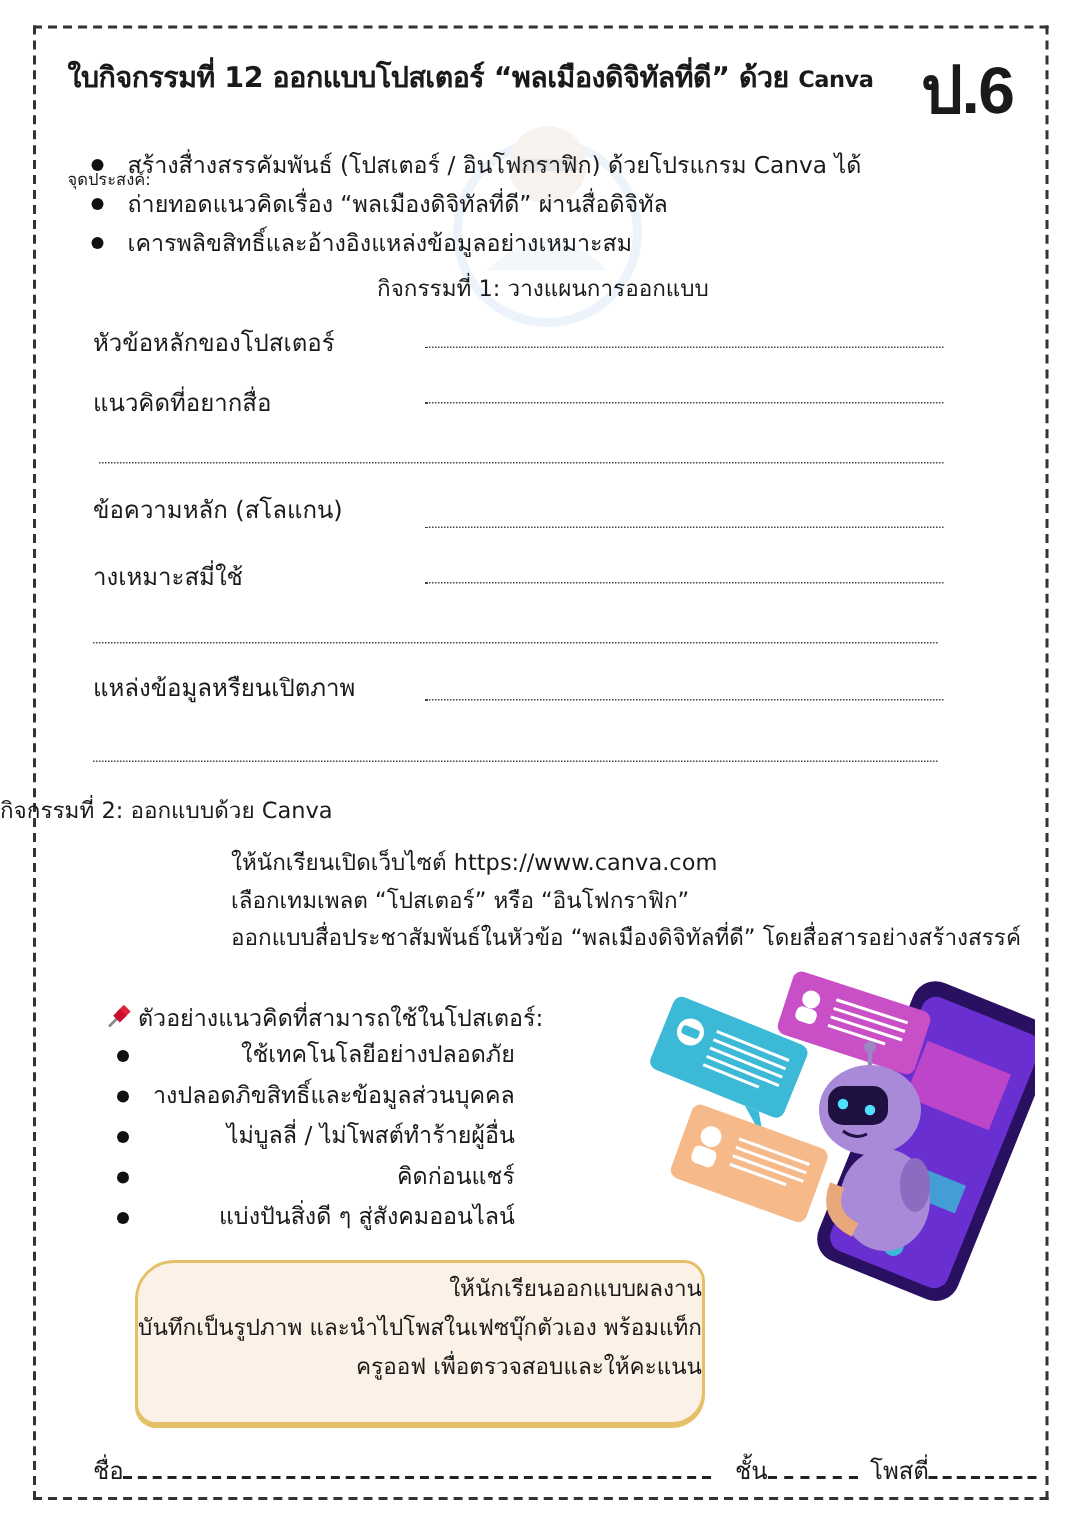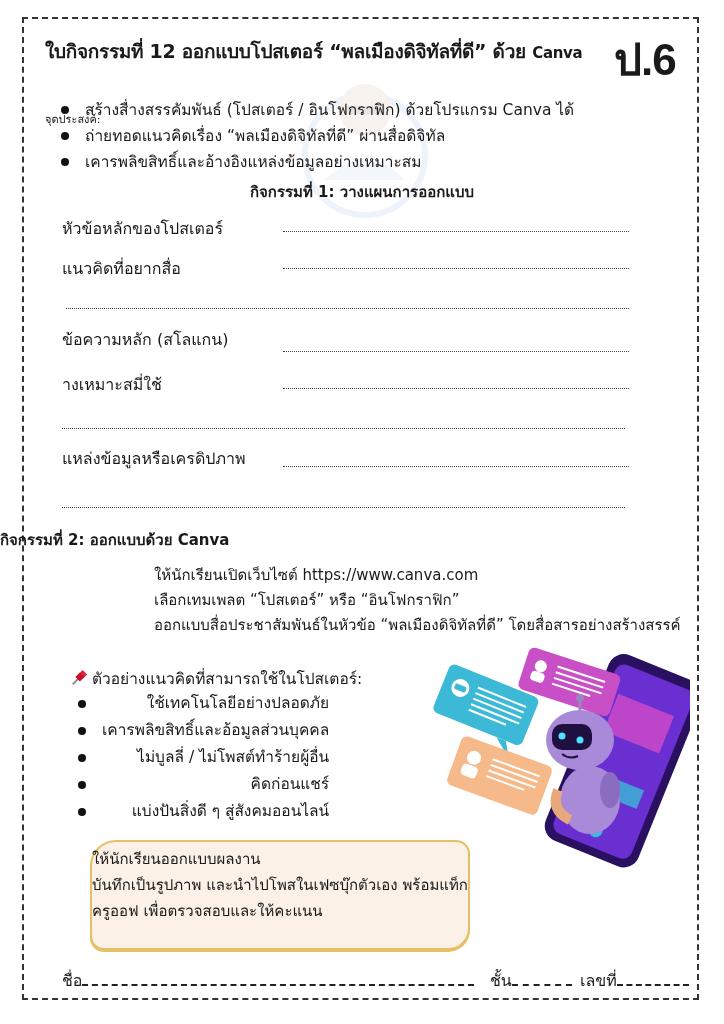--- a/index.html
+++ b/index.html
@@ -11,33 +11,33 @@
   .title { left: 45px; top: 36px; font-size: 19px; font-weight: bold; letter-spacing: -0.3px; }
   .title .canva { font-size: 15px; }
   .grade { left: 614px; top: 24px; font-size: 44px; font-weight: bold; font-family: "Liberation Sans", sans-serif; letter-spacing: -1px; }
   .obj-head { left: 45px; top: 70px; font-size: 11px; margin-top: 40px; }
   ul.bullets { position: absolute; margin: 0; padding: 0; list-style: none; }
   ul.bullets li { position: relative; padding-left: 40px; font-size: 15.5px; white-space: nowrap; }
   ul.bullets li::before { content: ""; position: absolute; left: 16px; top: 50%; width: 8px; height: 8px;
                           margin-top: -4px; background: #111; border-radius: 50%; }
   .obj-list { left: 45px; top: 97px; }
   .obj-list li { height: 26px; line-height: 26px; }
-  .sec-head { font-size: 15px; font-weight: bold; }
+  .sec-head { font-size: 15px; font-weight: normal; }
   .sec1 { left: 0; width: 724px; top: 180px; text-align: center; }
   .sec2 { left: 0; width: 579px; top: 528px; }
   .field-label { left: 62px; font-size: 16px; }
   .dots { position: absolute; border-bottom: 1.5px dotted #444; height: 0; }
   .inst { left: 108px; font-size: 15px; margin-left: 46px; }
   .ex-head { left: 70px; top: 666px; font-size: 15.5px; }
   .pin { display: inline-block; width: 18px; height: 18px; vertical-align: -3px; margin-right: 4px; }
   .ex-list { left: 62px; top: 690px; }
   .ex-list li { height: 27px; line-height: 27px; text-align: right; }
   .callout { position: absolute; left: 90px; top: 840px; width: 380px; height: 110px;
              background: #fbf1e6; border: 2px solid #e6c067; border-radius: 26px 14px 22px 14px;
-             box-shadow: 0 2px 0 #e6c067; box-sizing: border-box; text-align: left; }
+             box-shadow: 0 2px 0 #e6c067; box-sizing: border-box; text-align: right; }
   .callout div { font-size: 15px; line-height: 26px; }
   .callout .c1 { margin-top: 4px; }
   .footer { top: 968px; font-size: 16px; }
   .uline { display: inline-block; border-bottom: 2px dashed #222; height: 12px; vertical-align: baseline; }
   .watermark { position: absolute; left: 285px; top: 60px; width: 160px; height: 160px; opacity: 0.12; }
   .illus { position: absolute; left: 430px; top: 640px; width: 260px; height: 240px; }
 </style>
 </head>
 <body>
 
@@ -72,39 +72,39 @@
 <div class="dots" style="left:283px;top:268px;width:346px"></div>
 <div class="dots" style="left:66px;top:308px;width:563px"></div>
 
 <div class="abs field-label" style="top:327px">ข้อความหลัก (สโลแกน)</div>
 <div class="dots" style="left:283px;top:351px;width:346px"></div>
 
 <div class="abs field-label" style="top:372px">างเหมาะสมี่ใช้</div>
 <div class="dots" style="left:283px;top:388px;width:346px"></div>
 <div class="dots" style="left:62px;top:428px;width:563px"></div>
 
-<div class="abs field-label" style="top:446px">แหล่งข้อมูลหรือเครดิปภาพ</div>
+<div class="abs field-label" style="top:446px">แหล่งข้อมูลหรืยนเปิตภาพ</div>
 <div class="dots" style="left:283px;top:466px;width:346px"></div>
 <div class="dots" style="left:62px;top:507px;width:563px"></div>
 
 <div class="abs sec-head sec2">กิจกรรมที่ 2: ออกแบบด้วย Canva</div>
 <div class="abs inst" style="top:563px">ให้นักเรียนเปิดเว็บไซต์ https://www.canva.com</div>
 <div class="abs inst" style="top:588px">เลือกเทมเพลต “โปสเตอร์” หรือ “อินโฟกราฟิก”</div>
 <div class="abs inst" style="top:613px">ออกแบบสื่อประชาสัมพันธ์ในหัวข้อ “พลเมืองดิจิทัลที่ดี” โดยสื่อสารอย่างสร้างสรรค์</div>
 
 <div class="abs ex-head">
   <svg class="pin" viewBox="0 0 20 20">
     <line x1="3" y1="17" x2="9" y2="11" stroke="#888" stroke-width="2"></line>
     <path d="M9 6 L14 1 L19 6 L14 11 Z" fill="#e0223a"></path>
     <path d="M6 9 L11 4 L16 9 L11 14 Z" fill="#c8102e"></path>
   </svg><span>ตัวอย่างแนวคิดที่สามารถใช้ในโปสเตอร์:</span>
 </div>
 <ul class="bullets ex-list">
   <li>ใช้เทคโนโลยีอย่างปลอดภัย</li>
-  <li>เคารพลิขสิทธิ์และอ้อมูลส่วนบุคคล</li>
+  <li>างปลอดภิขสิทธิ์และข้อมูลส่วนบุคคล</li>
   <li>ไม่บูลลี่ / ไม่โพสต์ทำร้ายผู้อื่น</li>
   <li>คิดก่อนแชร์</li>
   <li>แบ่งปันสิ่งดี ๆ สู่สังคมออนไลน์</li>
 </ul>
 
 <svg class="illus" viewBox="0 0 260 240">
 
   <g transform="rotate(22 190 130)">
     <rect x="140" y="20" width="100" height="200" rx="16" fill="#2a1060"></rect>
     <rect x="148" y="30" width="84" height="182" rx="10" fill="#6a2fd0"></rect>
@@ -163,14 +163,14 @@
   <div>ครูออฟ เพื่อตรวจสอบและให้คะแนน</div>
 </div>
 
 <div class="abs footer" style="left:62px">
   <span>ชื่อ</span><span class="uline" style="width:392px"></span>
 </div>
 <div class="abs footer" style="left:490px">
   <span>ชั้น</span><span class="uline" style="width:60px"></span>
 </div>
 <div class="abs footer" style="left:580px">
-  <span>เลขที่</span><span class="uline" style="width:72px"></span>
+  <span>โพสตี่</span><span class="uline" style="width:72px"></span>
 </div>
 
 </body></html>

